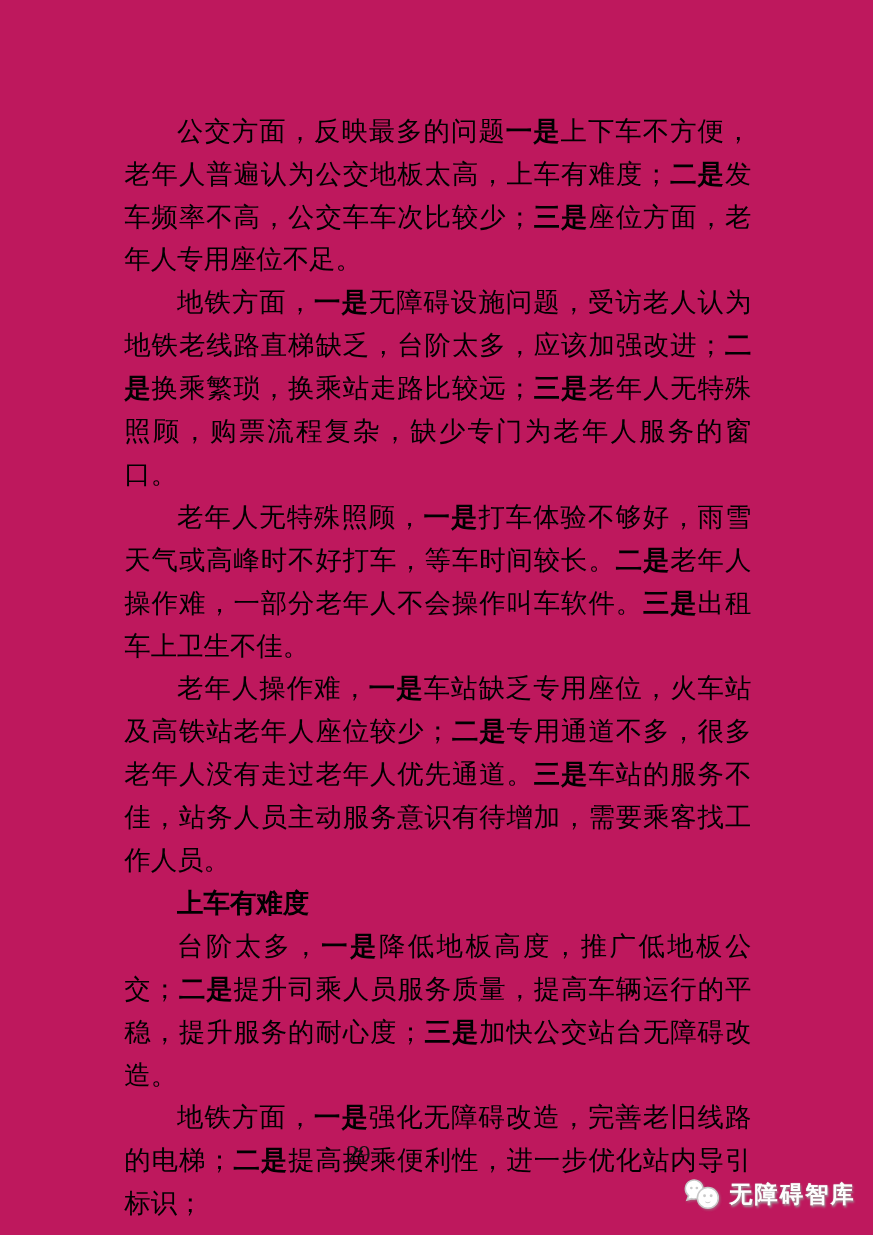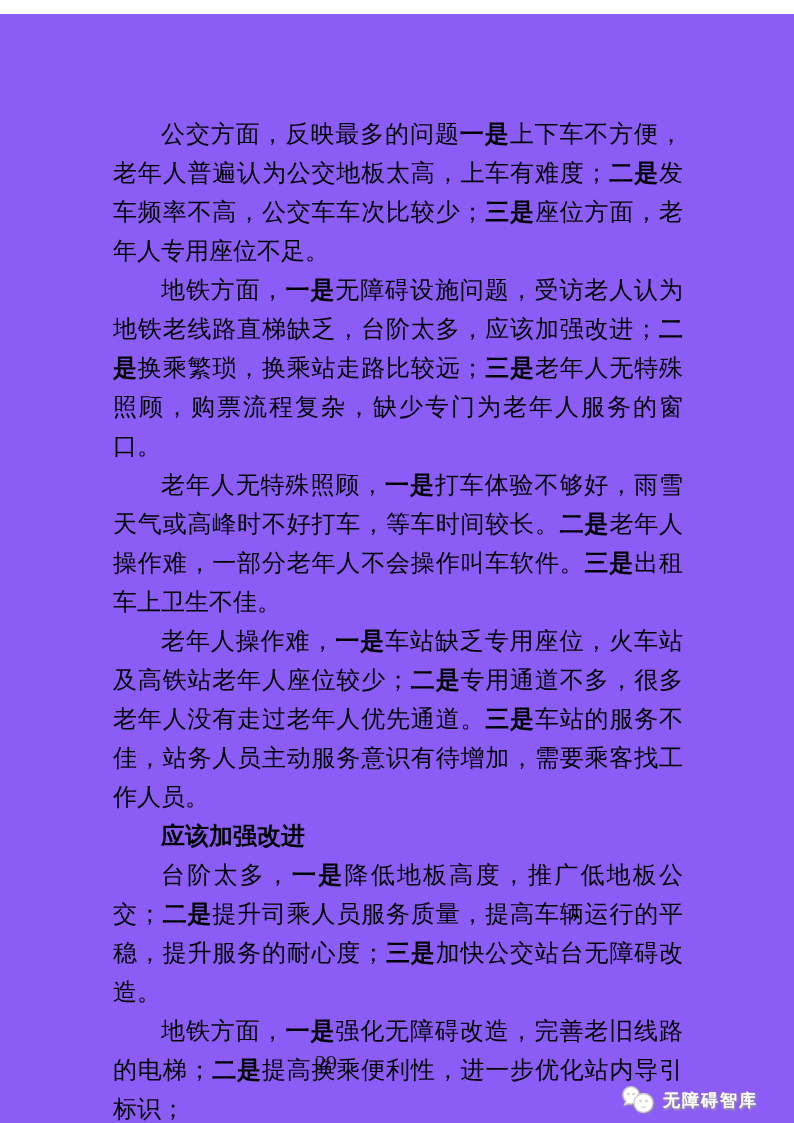--- a/index.html
+++ b/index.html
@@ -7,22 +7,21 @@
       width: 794px;
       height: 1123px;
       background: #ffffff;
       position: relative;
       overflow: hidden;
       font-family: "Liberation Sans", sans-serif;
     }
     .page {
       position: absolute;
       inset: 0;
-      background: #8b5cf6;
-      margin-top: 14px;
+      background: #be185d;
     }
     .doc-body {
       position: absolute;
       left: 113px;
       top: 100px;
       width: 570px;
       font-size: 24px;
       line-height: 39px;
       text-align: justify;
       color: #000000;
@@ -55,39 +54,39 @@
       align-items: center;
       gap: 7px;
     }
     .wm-logo {
       width: 34px;
       height: 32px;
       display: inline-block;
       filter: drop-shadow(1px 1px 1px rgba(150,150,150,0.55));
     }
     .wm-text {
-      font-size: 17px;
+      font-size: 21px;
       font-weight: bold;
       letter-spacing: 2px;
       color: #fdfdfd;
       text-shadow: 1px 1.5px 2px #9a9a9a, 0 0 1px #cfcfcf;
       white-space: nowrap;
     }
   </style>
 </head>
 <body>
 
 <div class="page">
 
   <div class="doc-body" id="doc-body">
       <p class="para"><span>公交方面，反映最多的问题</span><b>一是</b><span>上下车不方便，老年人普遍认为公交地板太高，上车有难度；</span><b>二是</b><span>发车频率不高，公交车车次比较少；</span><b>三是</b><span>座位方面，老年人专用座位不足。</span></p>
       <p class="para"><span>地铁方面，</span><b>一是</b><span>无障碍设施问题，受访老人认为地铁老线路直梯缺乏，台阶太多，应该加强改进；</span><b>二是</b><span>换乘繁琐，换乘站走路比较远；</span><b>三是</b><span>老年人无特殊照顾，购票流程复杂，缺少专门为老年人服务的窗口。</span></p>
       <p class="para"><span>老年人无特殊照顾，</span><b>一是</b><span>打车体验不够好，雨雪天气或高峰时不好打车，等车时间较长。</span><b>二是</b><span>老年人操作难，一部分老年人不会操作叫车软件。</span><b>三是</b><span>出租车上卫生不佳。</span></p>
       <p class="para"><span>老年人操作难，</span><b>一是</b><span>车站缺乏专用座位，火车站及高铁站老年人座位较少；</span><b>二是</b><span>专用通道不多，很多老年人没有走过老年人优先通道。</span><b>三是</b><span>车站的服务不佳，站务人员主动服务意识有待增加，需要乘客找工作人员。</span></p>
-      <p class="heading"><b>应该加强改进</b></p>
+      <p class="heading"><b>上车有难度</b></p>
       <p class="para"><span>台阶太多，</span><b>一是</b><span>降低地板高度，推广低地板公交；</span><b>二是</b><span>提升司乘人员服务质量，提高车辆运行的平稳，提升服务的耐心度；</span><b>三是</b><span>加快公交站台无障碍改造。</span></p>
       <p class="para"><span>地铁方面，</span><b>一是</b><span>强化无障碍改造，完善老旧线路的电梯；</span><b>二是</b><span>提高换乘便利性，进一步优化站内导引标识；</span></p>
     </div>
 
   <div class="page-number">29</div>
 
   <div class="watermark">
     <span class="wm-logo">
       <svg viewBox="0 0 34 32" width="34" height="32" xmlns="http://www.w3.org/2000/svg">
         <g fill="#ffffff" stroke="#c9c9c9" stroke-width="1.4">

